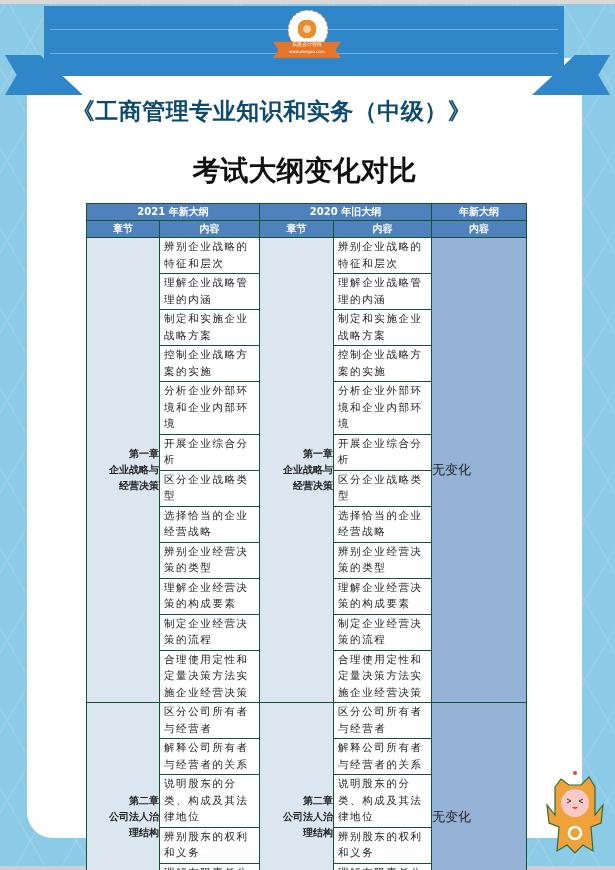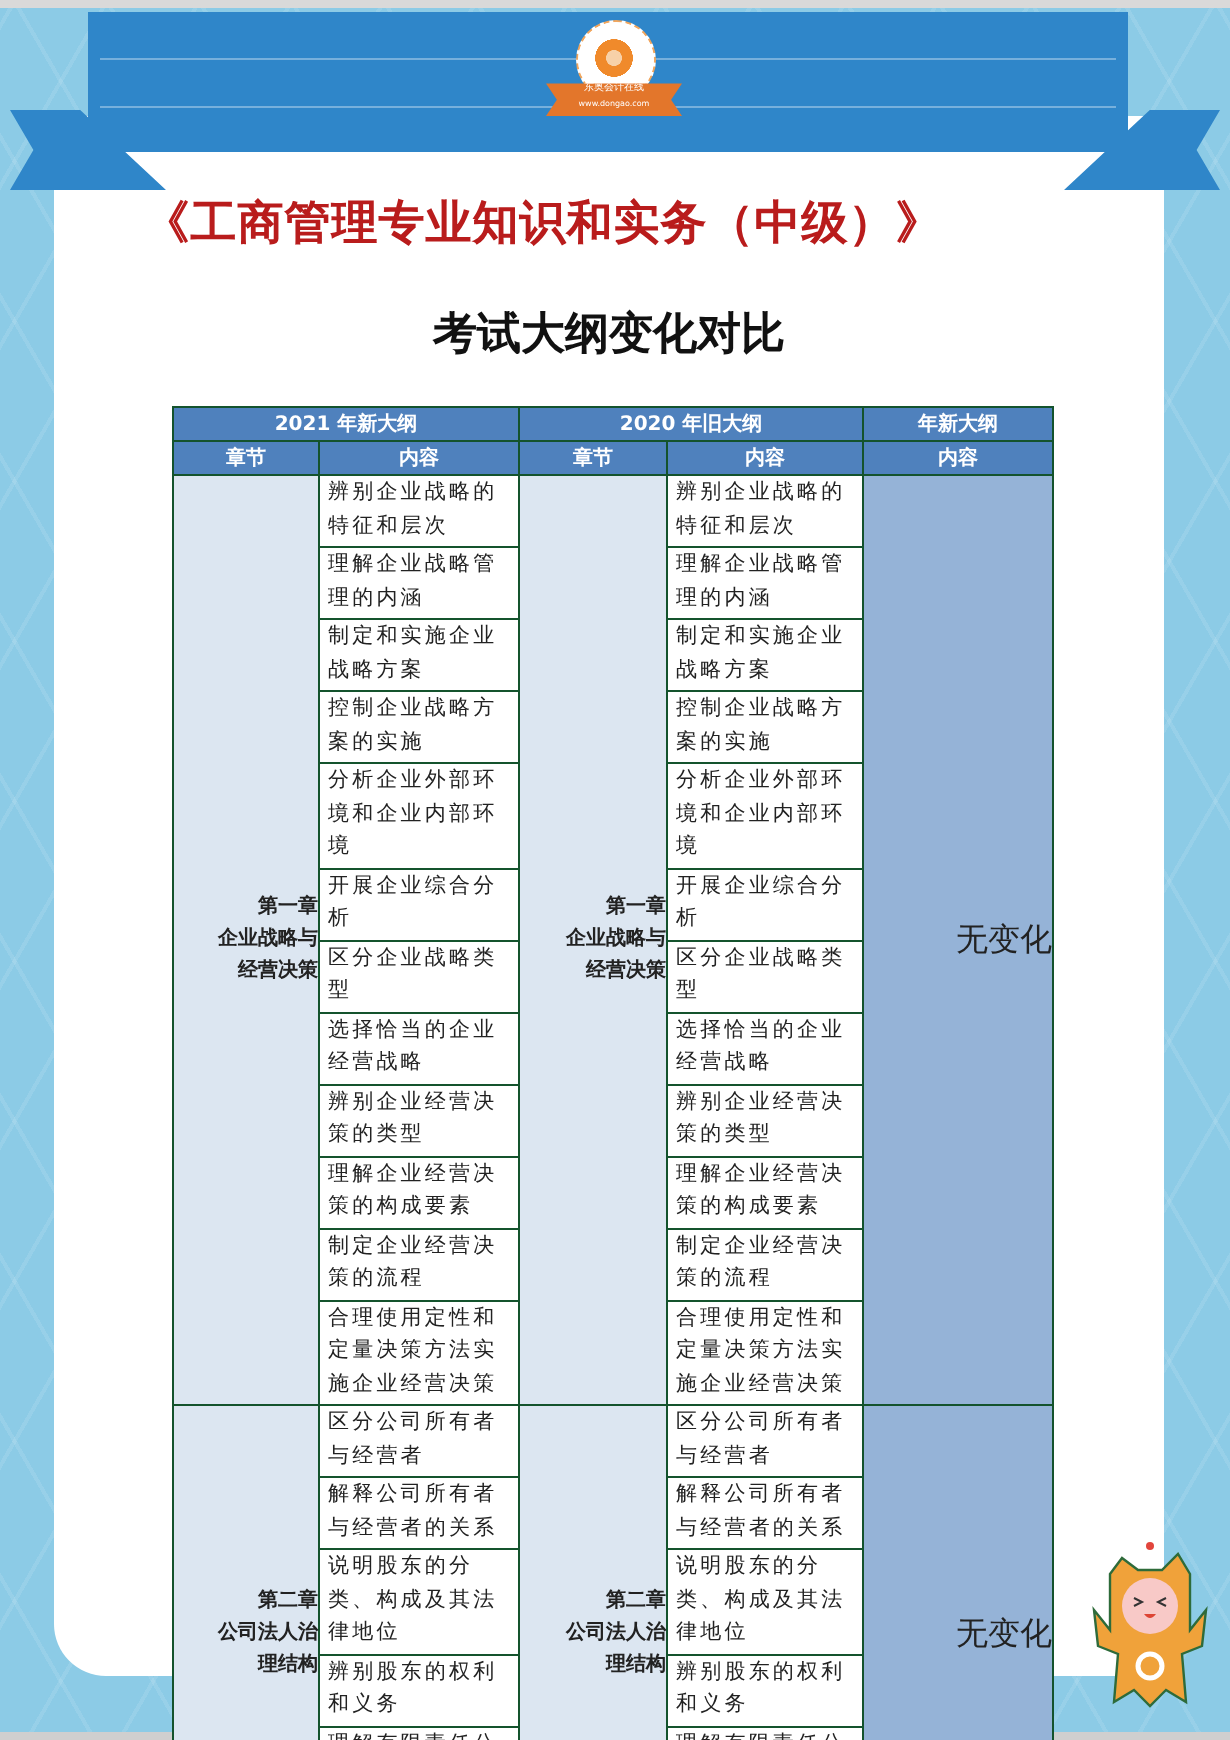--- a/index.html
+++ b/index.html
@@ -42,42 +42,42 @@
     position:absolute; left:17px; top:8px; width:22px; height:22px; border-radius:50%;
     background:radial-gradient(circle, #f7d1a8 0 25%, #f08a2b 26% 60%, #fff 61%);
   }
   .logo .tag {
     position:absolute; left:-6px; top:30px; width:68px; height:18px; background:#e3762b;
     color:#fff; font-size:5px; text-align:center; line-height:9px;
     clip-path:polygon(0 10%, 100% 10%, 92% 55%, 100% 100%, 0 100%, 8% 55%);
   }
   .title {
     position:absolute; left:27px; width:489px; top:96px; text-align:center;
-    font-size:23px; font-weight:bold; color:#b91c1c; letter-spacing:0.5px;
+    font-size:23px; font-weight:bold; color:#0c4a6e; letter-spacing:0.5px;
   }
   .subtitle {
     position:absolute; left:27px; width:555px; top:152px; text-align:center;
-    font-size:22px; font-weight:bold; color:#111;
+    font-size:28px; font-weight:bold; color:#111;
   }
   table.outline {
     position:absolute; left:86px; top:203px; width:440px;
     border-collapse:collapse; table-layout:fixed;
     font-size:11px; color:#222;
   }
   table.outline td, table.outline th {
     border:1px solid #14532d; padding:0;
   }
   table.outline th {
     background:#4f81bd; color:#fff; font-weight:bold; height:16px; font-size:10px;
     font-family:"DejaVu Sans", sans-serif;
   }
   .chap { background:#dce6f1; text-align:right; font-weight:bold; font-size:10px; line-height:16px; }
   .item { background:#fff; padding:1px 4px !important; line-height:16.5px; letter-spacing:1.6px;
           font-family:Liberation Serif, serif; font-size:10.5px; vertical-align:top; }
-  .chg { background:#95b3d7; text-align:right; vertical-align:middle; font-size:16px;font-family:Liberation Mono, monospace; }
+  .chg { background:#95b3d7; text-align:left; vertical-align:middle; font-size:13px;font-family:Liberation Mono, monospace; }
   .mascot { position:absolute; left:545px; top:765px; width:60px; height:95px; }
 </style>
 </head>
 <body>
 
 <div class="bg-pattern"></div>
 <div class="top-edge"></div>
 <div class="bottom-edge"></div>
 
 <div class="card"></div>

